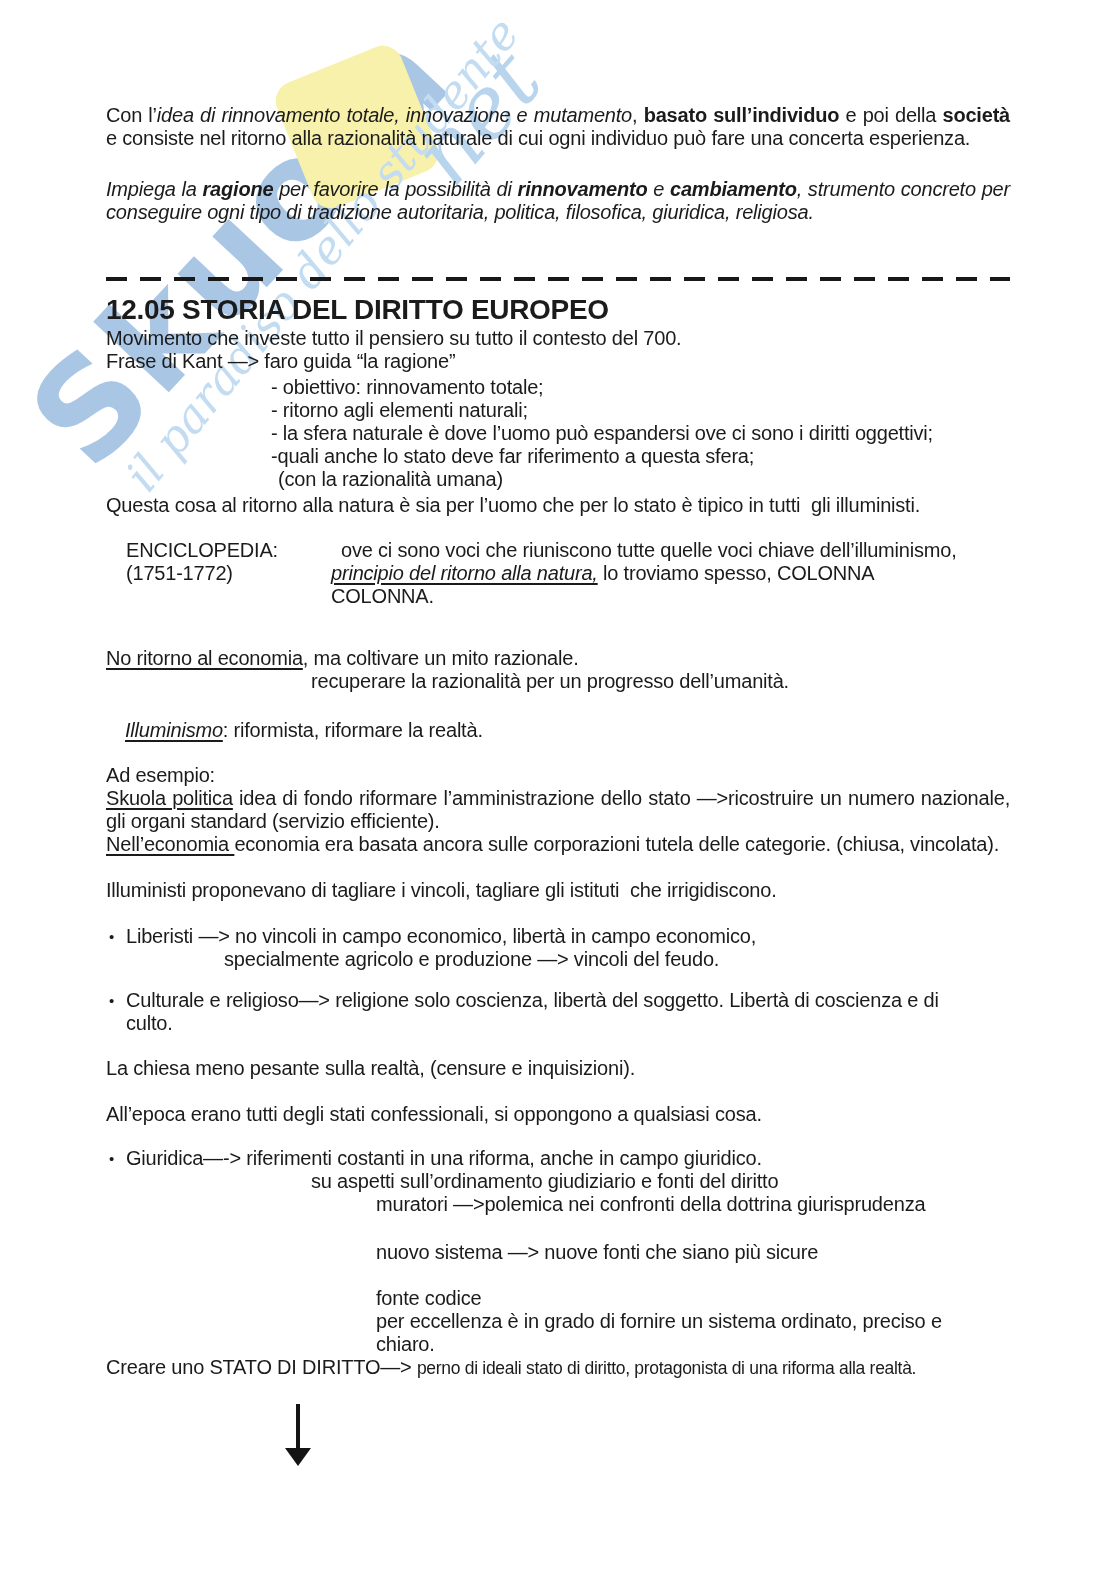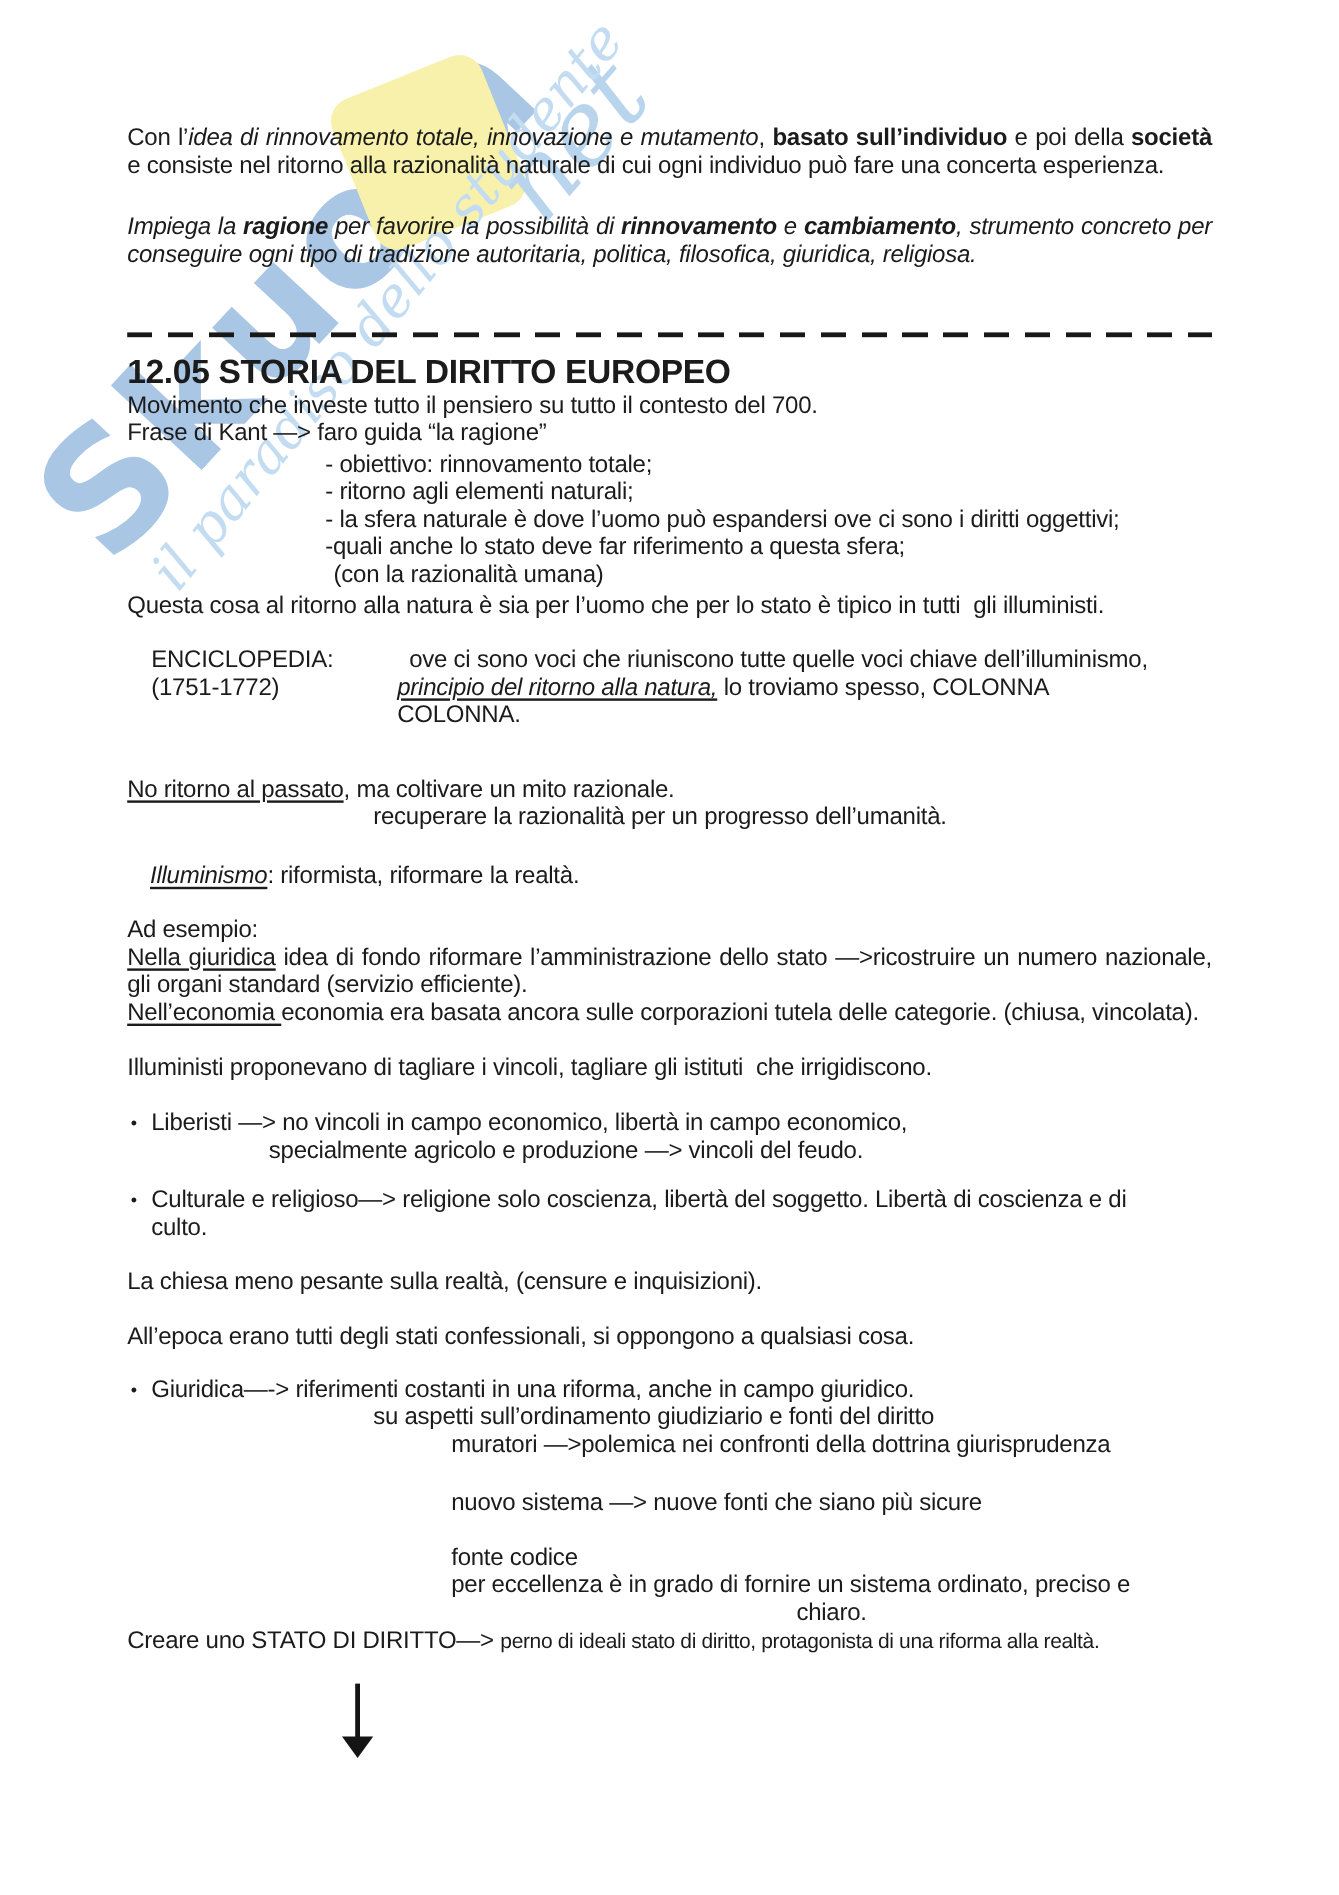--- a/index.html
+++ b/index.html
@@ -101,30 +101,30 @@
           <div class="ln"><span>ENCICLOPEDIA:</span></div>
           <div class="ln"><span>(1751-1772)</span></div>
         </div>
         <div class="enc-right">
           <div class="ln" style="padding-left: 10px;"><span>ove ci sono voci che riuniscono tutte quelle voci chiave dell’illuminismo,</span></div>
           <div class="ln"><span class="s-i s-u">principio del ritorno alla natura,</span><span> lo troviamo spesso, COLONNA</span></div>
           <div class="ln"><span>COLONNA.</span></div>
         </div>
       </div>
       <div class="blk blk-lines" style="margin-top: 39px;">
-        <div class="ln"><span class="s-u">No ritorno al passato</span><span>, ma coltivare un mito razionale.</span></div>
+        <div class="ln"><span class="s-u">No ritorno al economia</span><span>, ma coltivare un mito razionale.</span></div>
         <div class="ln" style="padding-left: 205px;"><span>recuperare la razionalità per un progresso dell’umanità.</span></div>
       </div>
       <div class="blk blk-lines" style="margin-top: 26px; margin-left: 19px;">
         <div class="ln"><span class="s-i s-u">Illuminismo</span><span>: riformista, riformare la realtà.</span></div>
       </div>
       <div class="blk blk-lines" style="margin-top: 22px;">
         <div class="ln"><span>Ad esempio:</span></div>
       </div>
-      <div class="blk blk-flow"><span class="s-u">Nella giuridica</span><span> idea di fondo riformare l’amministrazione dello stato —&gt;ricostruire un numero nazionale, gli organi standard (servizio efficiente).</span></div>
+      <div class="blk blk-flow"><span class="s-u">Skuola politica</span><span> idea di fondo riformare l’amministrazione dello stato —&gt;ricostruire un numero nazionale, gli organi standard (servizio efficiente).</span></div>
       <div class="blk blk-flow"><span class="s-u">Nell’economia </span><span>economia era basata ancora sulle corporazioni tutela delle categorie. (chiusa, vincolata).</span></div>
       <div class="blk blk-lines" style="margin-top: 23px;">
         <div class="ln"><span>Illuministi proponevano di tagliare i vincoli, tagliare gli istituti&nbsp; che irrigidiscono.</span></div>
       </div>
       <div class="blk blk-bullet" style="margin-top: 23px;">
         <span class="bullet">•</span>
         <div class="ln" style="padding-left: 20px;"><span>Liberisti —&gt; no vincoli in campo economico, libertà in campo economico,</span></div>
         <div class="ln" style="padding-left: 118px;"><span>specialmente agricolo e produzione —&gt; vincoli del feudo.</span></div>
       </div>
       <div class="blk blk-bullet" style="margin-top: 18px;">
@@ -143,21 +143,21 @@
         <div class="ln" style="padding-left: 20px;"><span>Giuridica—-&gt; riferimenti costanti in una riforma, anche in campo giuridico.</span></div>
         <div class="ln" style="padding-left: 205px;"><span>su aspetti sull’ordinamento giudiziario e fonti del diritto</span></div>
         <div class="ln" style="padding-left: 270px;"><span>muratori —&gt;polemica nei confronti della dottrina giurisprudenza</span></div>
       </div>
       <div class="blk blk-lines" style="margin-top: 25px;">
         <div class="ln" style="padding-left: 270px;"><span>nuovo sistema —&gt; nuove fonti che siano più sicure</span></div>
       </div>
       <div class="blk blk-lines" style="margin-top: 23px;">
         <div class="ln" style="padding-left: 270px;"><span>fonte codice</span></div>
         <div class="ln" style="padding-left: 270px;"><span>per eccellenza è in grado di fornire un sistema ordinato, preciso e</span></div>
-        <div class="ln" style="padding-left: 270px; text-align: center;"><span>chiaro.</span></div>
+        <div class="ln" style="padding-left: 270px;"><span>chiaro.</span></div>
       </div>
       <div class="blk blk-lines">
         <div class="ln"><span>Creare uno STATO DI DIRITTO—&gt; </span><span class="s-small">perno di ideali stato di diritto, protagonista di una riforma alla realtà.</span></div>
       </div>
       <div class="blk blk-arrow" style="margin-top: 24px;">
         <span class="arrow-down"></span>
       </div>
     </div>
 
 </div>

